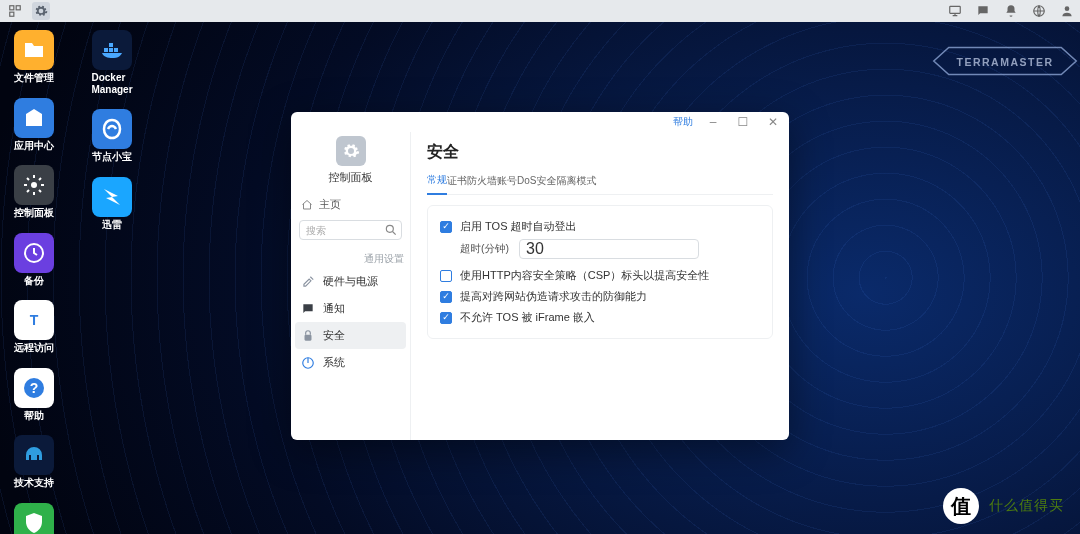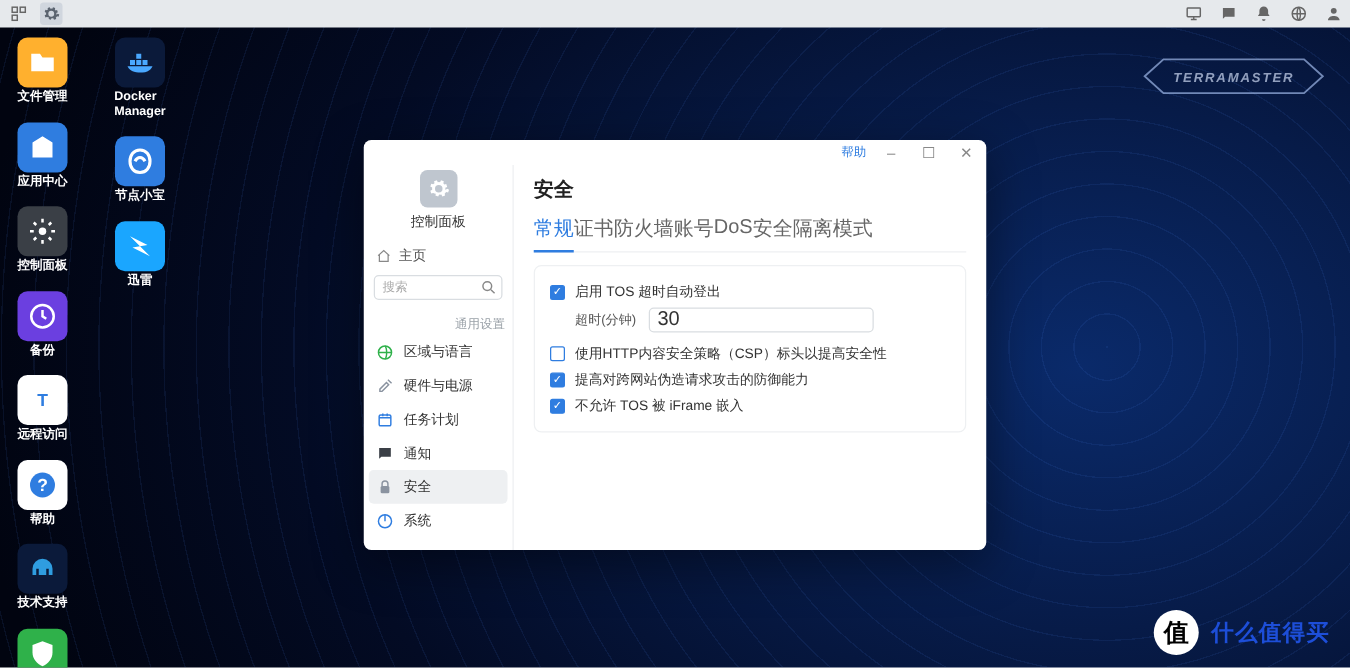--- a/index.html
+++ b/index.html
@@ -27,26 +27,26 @@
   .tb-btn { display:flex; align-items:center; justify-content:center; width:18px; height:18px; border-radius:3px; }
   .tb-btn.active { background:#d0d6de; }
   
   .desktop { position: absolute; top: 30px; left: 8px; display: flex; flex-direction: column; gap: 6px; }
   .drow { display: flex; gap: 26px; }
   .dicon { width: 52px; display: flex; flex-direction: column; align-items: center; gap: 2px; cursor: pointer; }
   .dicon .tile { width: 40px; height: 40px; border-radius: 8px; display:flex; align-items:center; justify-content:center; }
   .dicon .tile svg { width: 24px; height: 24px; }
   .dicon .lbl { font-size: 10px; color: #fff; text-align: left; line-height: 1.15; white-space: pre-line; font-weight: bold; }
   
-  .brand { position: absolute; top: 46px; right: 18px; opacity: .7; font-style: italic; }
+  .brand { position: absolute; top: 46px; right: 0; opacity: .7; }
   .brand svg { height: 30px; }
   
   .watermark { position: absolute; right: 16px; bottom: 10px; display:flex; align-items:center; gap:10px; }
   .watermark .badge { width:36px; height:36px; border-radius:50%; background:#fff; color:#000; font-weight:800; font-size:20px; display:flex; align-items:center; justify-content:center; }
-  .watermark .txt { color:#1d4ed8; font-size:18px; font-weight:700; letter-spacing:1px; }
+  .watermark .txt { color:#4d7c0f; font-size:14px; font-weight:400; letter-spacing:1px; }
   
   .win {
     position: absolute; left: 291px; top: 112px; width: 498px; height: 328px;
     background: #fff; color:#333; border-radius: 6px; display:flex; flex-direction:column;
     box-shadow: 0 10px 40px rgba(0,0,0,.45); overflow:hidden;
   }
   .win-titlebar { height: 20px; display:flex; align-items:center; padding: 0 6px; font-size:10px; gap:10px; }
   .win-titlebar .help { margin-left:auto; color:#2f7de0; }
   .win-titlebar .ctl { width:20px; text-align:center; color:#888; font-size:12px; line-height:1; }
   .win-body { flex:1; display:flex; min-height:0; }
@@ -62,21 +62,21 @@
   .sb-search input::placeholder{color:#aaa;}
   .sb-search .mag { position:absolute; right:4px; top:3px; width:14px; height:14px; color:#888;}
   .sb-group { padding:8px 6px 2px; color:#9aa1a8; font-size:10px;text-align:right; }
   .sb-item { display:flex; align-items:center; gap:8px; padding:6px 10px; cursor:pointer; color:#333; }
   .sb-item.active { background:#eef0f2; border-radius:4px; margin:0 4px; padding:6px 6px;}
   .sb-item .ic{width:14px;height:14px; display:flex;align-items:center;justify-content:center;}
   .sb-item .ic svg{width:14px;height:14px;}
   
   .main { flex:1; display:flex; flex-direction:column; padding:10px 16px 8px; min-width:0; }
   .main h1 { font-size:16px; font-weight:600; color:#222; }
-  .tabs { display:flex; font-size:16px; color:#666; margin-top:10px; border-bottom:1px solid #eef0f2; }
+  .tabs { display:flex; font-size:10px; color:#666; margin-top:10px; border-bottom:1px solid #eef0f2;align-items:center; }
   .tab { padding:0 0 6px; cursor:pointer; }
   .tab.active { color:#2f7de0; border-bottom:2px solid #2f7de0; margin-bottom:-1px;}
   .panel { margin-top:10px; border:1px solid #eef0f2; border-radius:6px; padding:10px 12px; font-size:11px; color:#333; flex:0 0 auto;}
   .row { display:flex; align-items:center; gap:8px; padding:3px 0; }
   .cb { width:12px; height:12px; border:1px solid #2f7de0; border-radius:2px; display:inline-flex; align-items:center; justify-content:center; background:#fff; }
   .cb.checked { background:#2f7de0; }
   .cb.checked::after{content:"✓"; color:#fff; font-size:9px; line-height:1;}
   .inline-label { color:#333; }
   .subrow { display:flex; align-items:center; gap:10px; padding:2px 0 6px 20px; }
   .sublabel { font-size:10.5px; color:#555; }
@@ -275,44 +275,26 @@
         <span class="mag">
           <svg viewBox="0 0 24 24" fill="none" stroke="currentColor" stroke-width="2">
               <circle cx="10" cy="10" r="6"></circle>
               <path d="M20 20l-5-5"></path>
             </svg>
         </span>
       </div>
       <div class="sb-group">通用设置</div>
       <div id="sb-items">
           <div class="sb-item">
-            <span class="ic" style="color: rgb(47, 177, 74);">
-              <svg viewBox="0 0 24 24" fill="none" stroke="currentColor" stroke-width="2">
-                <circle cx="12" cy="12" r="9"></circle>
-                <path d="M3 12h18M12 3c3 3 3 15 0 18"></path>
-              </svg>
-            </span>
-            <span>区域与语言</span>
-          </div>
-          <div class="sb-item">
             <span class="ic" style="color: rgb(138, 147, 160);">
               <svg viewBox="0 0 24 24" fill="none" stroke="currentColor" stroke-width="2">
                 <path d="M14 7l3 3-9 9H5v-3zM16 3l5 5"></path>
               </svg>
             </span>
             <span>硬件与电源</span>
-          </div>
-          <div class="sb-item">
-            <span class="ic" style="color: rgb(47, 125, 224);">
-              <svg viewBox="0 0 24 24" fill="none" stroke="currentColor" stroke-width="2">
-                <rect x="4" y="5" width="16" height="15" rx="2"></rect>
-                <path d="M4 9h16M9 3v4M15 3v4"></path>
-              </svg>
-            </span>
-            <span>任务计划</span>
           </div>
           <div class="sb-item">
             <span class="ic" style="color: rgb(58, 63, 70);">
               <svg viewBox="0 0 24 24" fill="currentColor">
                 <path d="M4 4h16v12H7l-3 3z"></path>
               </svg>
             </span>
             <span>通知</span>
           </div>
           <div class="sb-item active">

